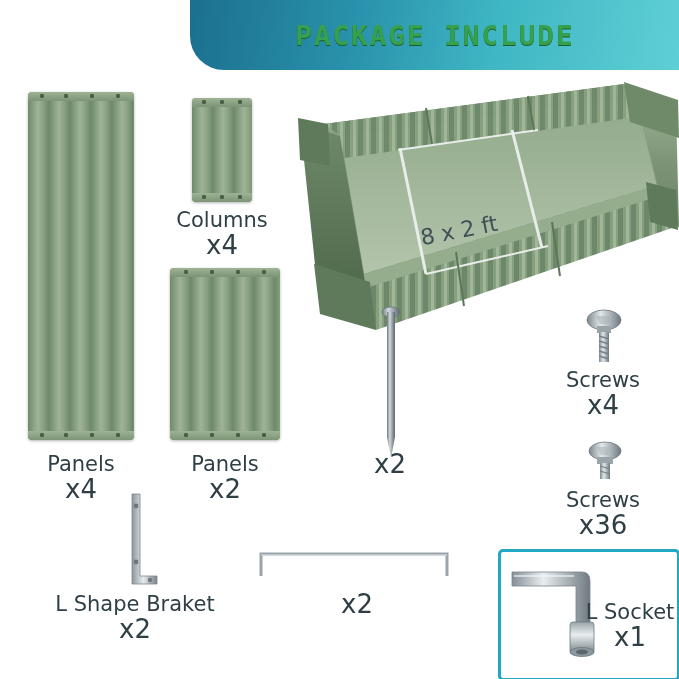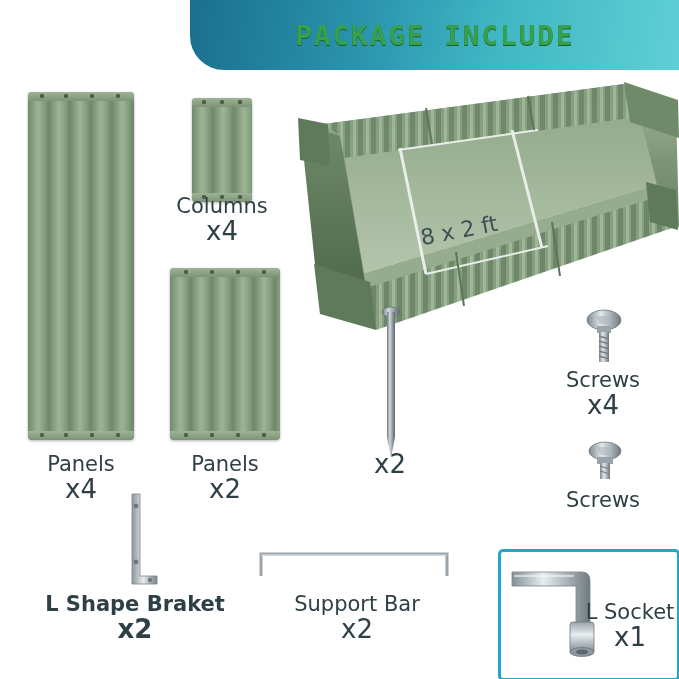--- a/index.html
+++ b/index.html
@@ -121,21 +121,21 @@
         <span style="left:28px"></span>
         <span style="left:46px"></span>
     </div>
     <div class="lip-bot"></div>
     <div class="holes" style="bottom:0;top:auto;">
       <span style="left:10px"></span>
         <span style="left:28px"></span>
         <span style="left:46px"></span>
     </div>
   </div>
-  <div class="cap" style="left:152px;top:194px;width:140px;">
+  <div class="cap" style="left:152px;top:208px;width:140px;">
     <span>Columns</span>
     <span class="qty">x4</span>
   </div>
 
   <div class="panel" style="left:170px;top:268px;width:110px;height:172px;">
     <div class="lip-top"></div>
     <div class="holes" style="top:0;">
       <span style="left:14px"></span>
         <span style="left:40px"></span>
         <span style="left:66px"></span>
@@ -262,50 +262,50 @@
       <rect x="15" y="17" width="16" height="7" fill="#9aa5aa"></rect>
       <rect x="18" y="23" width="10" height="16" fill="url(#gS1)"></rect>
       <g stroke="#768187" stroke-width="1.3">
         <line x1="18" y1="26" x2="28" y2="29"></line>
           <line x1="18" y1="31" x2="28" y2="34"></line>
       </g>
     </svg>
   </div>
   <div class="cap" style="left:528px;top:488px;width:150px;">
     <span>Screws</span>
+    <span class="qty">x36</span>
   </div>
 
   <div class="screwgrp" style="left:110px;top:492px;">
     <svg width="50" height="96" viewBox="0 0 50 96">
       <defs>
         <linearGradient id="gL" x1="0" y1="0" x2="1" y2="0">
           <stop offset="0" stop-color="#8c979c"></stop>
           <stop offset="0.45" stop-color="#e6ebee"></stop>
           <stop offset="1" stop-color="#78838a"></stop>
         </linearGradient>
       </defs>
       <path d="M22 2 L30 2 L30 84 L47 84 L47 92 L22 92 Z" fill="url(#gL)" stroke="#7d878d" stroke-width="0.8"></path>
       <circle cx="26" cy="14" r="2.4" fill="#6d777d"></circle>
       <circle cx="26" cy="70" r="2.4" fill="#6d777d"></circle>
       <circle cx="40" cy="88" r="2.2" fill="#6d777d"></circle>
     </svg>
   </div>
-  <div class="cap" style="left:10px;top:592px;width:250px;font-weight:bold;">
+  <div class="cap" style="left:10px;top:592px;width:250px;">
     <span>L Shape Braket</span>
     <span class="qty">x2</span>
   </div>
 
   <div class="screwgrp" style="left:258px;top:548px;">
     <svg width="192" height="32" viewBox="0 0 192 32">
       <path d="M3 28 L3 6 L189 6 L189 28" fill="none" stroke="#9aa4aa" stroke-width="3"></path>
       <line x1="3" y1="7" x2="189" y2="7" stroke="#dfe5e8" stroke-width="1.2"></line>
     </svg>
   </div>
   <div class="cap" style="left:262px;top:592px;width:190px;">
-    <span>Support Bar</span>
     <span class="qty">x2</span>
   </div>
 
   <div class="lsocket-box"></div>
   <div class="screwgrp" style="left:504px;top:562px;">
     <svg width="96" height="96" viewBox="0 0 96 96">
       <defs>
         <linearGradient id="gSock" x1="0" y1="0" x2="1" y2="0">
           <stop offset="0" stop-color="#848f95"></stop>
           <stop offset="0.4" stop-color="#e8edf0"></stop>

